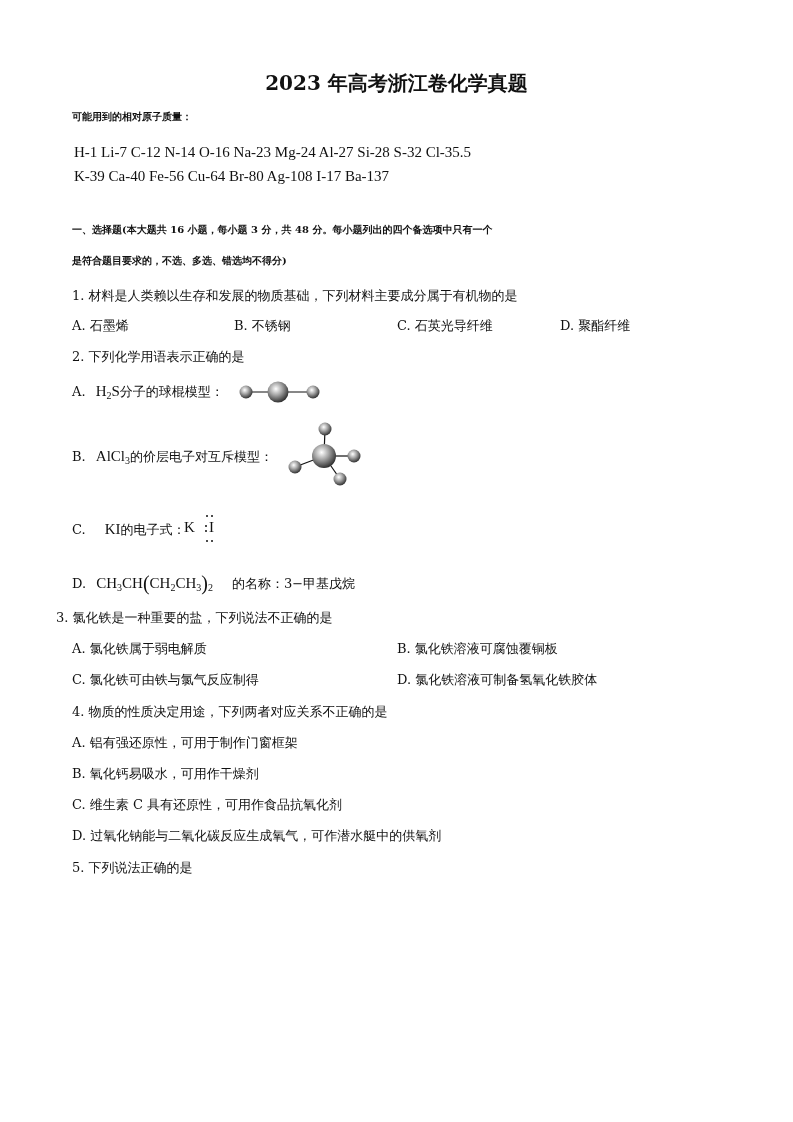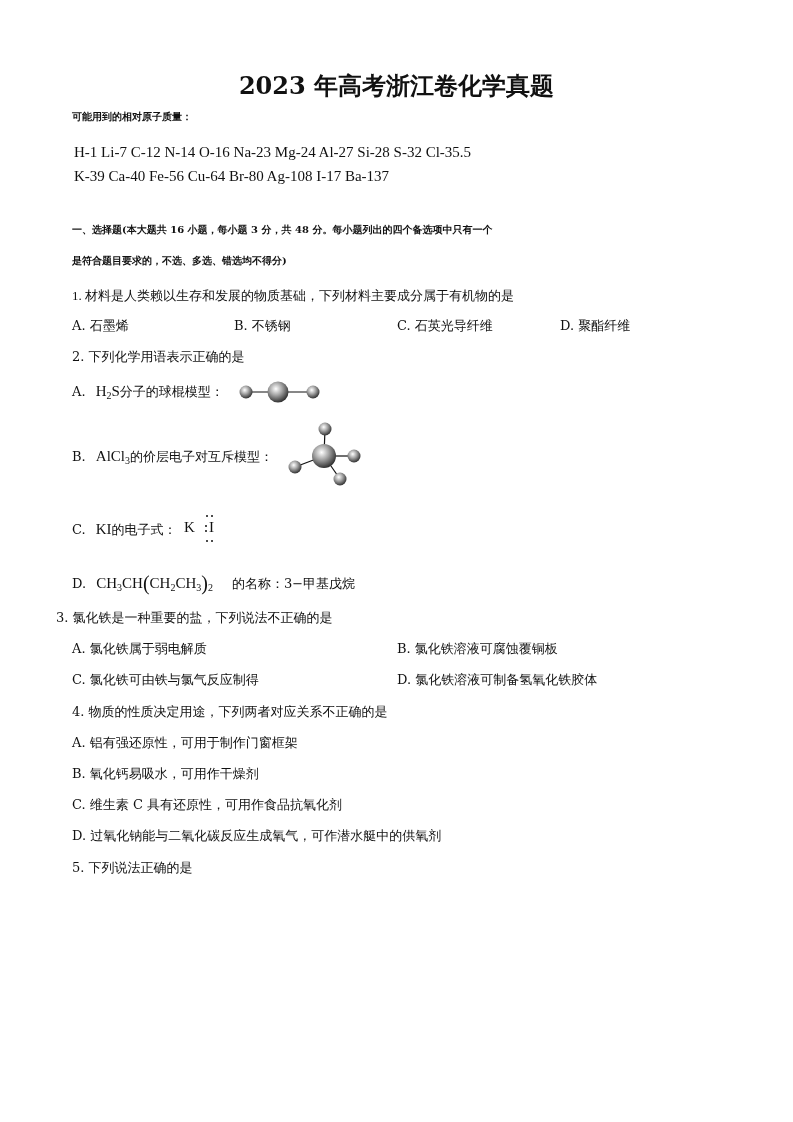--- a/index.html
+++ b/index.html
@@ -1,19 +1,19 @@
 <!DOCTYPE html>
 <html><head>
 <meta charset="utf-8">
 <style>
   html, body { margin:0; padding:0; background:#ffffff; }
   body { width:793px; height:1122px; position:relative; overflow:hidden;
          font-family:"DejaVu Serif","Liberation Serif",serif; color:#111; }
   .abs { position:absolute; white-space:nowrap; }
-  .title { left:0; width:793px; top:70px; text-align:center; font-size:24px; font-weight:bold; }
+  .title { left:0; width:793px; top:70px; text-align:center; font-size:20px; font-weight:bold; }
   .bold { font-weight:bold; font-size:10px; }
   .mass { font-family:"Liberation Serif",serif; font-size:15px; }
   .q { font-size:13px; }
   .f { font-family:"Liberation Serif",serif; font-size:15px; }
   sub { font-size:10px; vertical-align:-3px; }
   .big-paren { font-size:20px; vertical-align:-2px; }
   svg { position:absolute; overflow:visible; }
 </style>
 </head>
 <body>
@@ -30,21 +30,21 @@
 
 <div class="abs title">2023 年高考浙江卷化学真题</div>
 
 <div class="abs bold" style="left:72px;top:110px;">可能用到的相对原子质量：</div>
 <div class="abs mass" style="left:74px;top:144px;">H-1 Li-7 C-12 N-14 O-16 Na-23 Mg-24 Al-27 Si-28 S-32 Cl-35.5</div>
 <div class="abs mass" style="left:74px;top:168px;">K-39 Ca-40 Fe-56 Cu-64 Br-80 Ag-108 I-17 Ba-137</div>
 
 <div class="abs bold" style="left:72px;top:223px;">一、选择题(本大题共 16 小题，每小题 3 分，共 48 分。每小题列出的四个备选项中只有一个</div>
 <div class="abs bold" style="left:72px;top:254px;">是符合题目要求的，不选、多选、错选均不得分)</div>
 
-<div class="abs q" style="left:72px;top:287px;font-family:Liberation Serif, serif;">1. 材料是人类赖以生存和发展的物质基础，下列材料主要成分属于有机物的是</div>
+<div class="abs q" style="left:72px;top:287px;">1. 材料是人类赖以生存和发展的物质基础，下列材料主要成分属于有机物的是</div>
 <div class="abs q" style="left:72px;top:317px;">A. 石墨烯</div>
 <div class="abs q" style="left:234px;top:317px;">B. 不锈钢</div>
 <div class="abs q" style="left:397px;top:317px;">C. 石英光导纤维</div>
 <div class="abs q" style="left:560px;top:317px;">D. 聚酯纤维</div>
 
 <div class="abs q" style="left:72px;top:348px;">2. 下列化学用语表示正确的是</div>
 
 <div class="abs q" style="left:72px;top:383px;">
   <span>A.</span>
   <span class="f" style="margin-left:6px;"><span>H</span><sub>2</sub><span>S</span></span><span>分子的球棍模型：</span>
@@ -67,21 +67,21 @@
   <line x1="324" y1="456" x2="340" y2="479" stroke="#111" stroke-width="1.2"></line>
   <circle cx="325" cy="429" r="6.5" fill="url(#ball)"></circle>
   <circle cx="354" cy="456" r="6.5" fill="url(#ball)"></circle>
   <circle cx="295" cy="467" r="6.5" fill="url(#ball)"></circle>
   <circle cx="340" cy="479" r="6.5" fill="url(#ball)"></circle>
   <circle cx="324" cy="456" r="12" fill="url(#ball)"></circle>
 </svg>
 
 <div class="abs q" style="left:72px;top:521px;">
   <span>C.</span>
-  <span class="f" style="margin-left:6px;">KI</span><span>的电子式：</span>
+  <span class="f" style="margin-left:15px;">KI</span><span>的电子式：</span>
 </div>
 <div class="abs f" style="left:184px;top:519px;">K</div>
 <div class="abs f" style="left:209px;top:519px;">I</div>
 <svg style="left:0;top:0;" width="793" height="1122">
   <circle cx="207" cy="516" r="1" fill="#111"></circle>
     <circle cx="212" cy="516" r="1" fill="#111"></circle>
   <circle cx="207" cy="541" r="1" fill="#111"></circle>
     <circle cx="212" cy="541" r="1" fill="#111"></circle>
   <circle cx="206" cy="526" r="1" fill="#111"></circle>
     <circle cx="206" cy="531" r="1" fill="#111"></circle>

